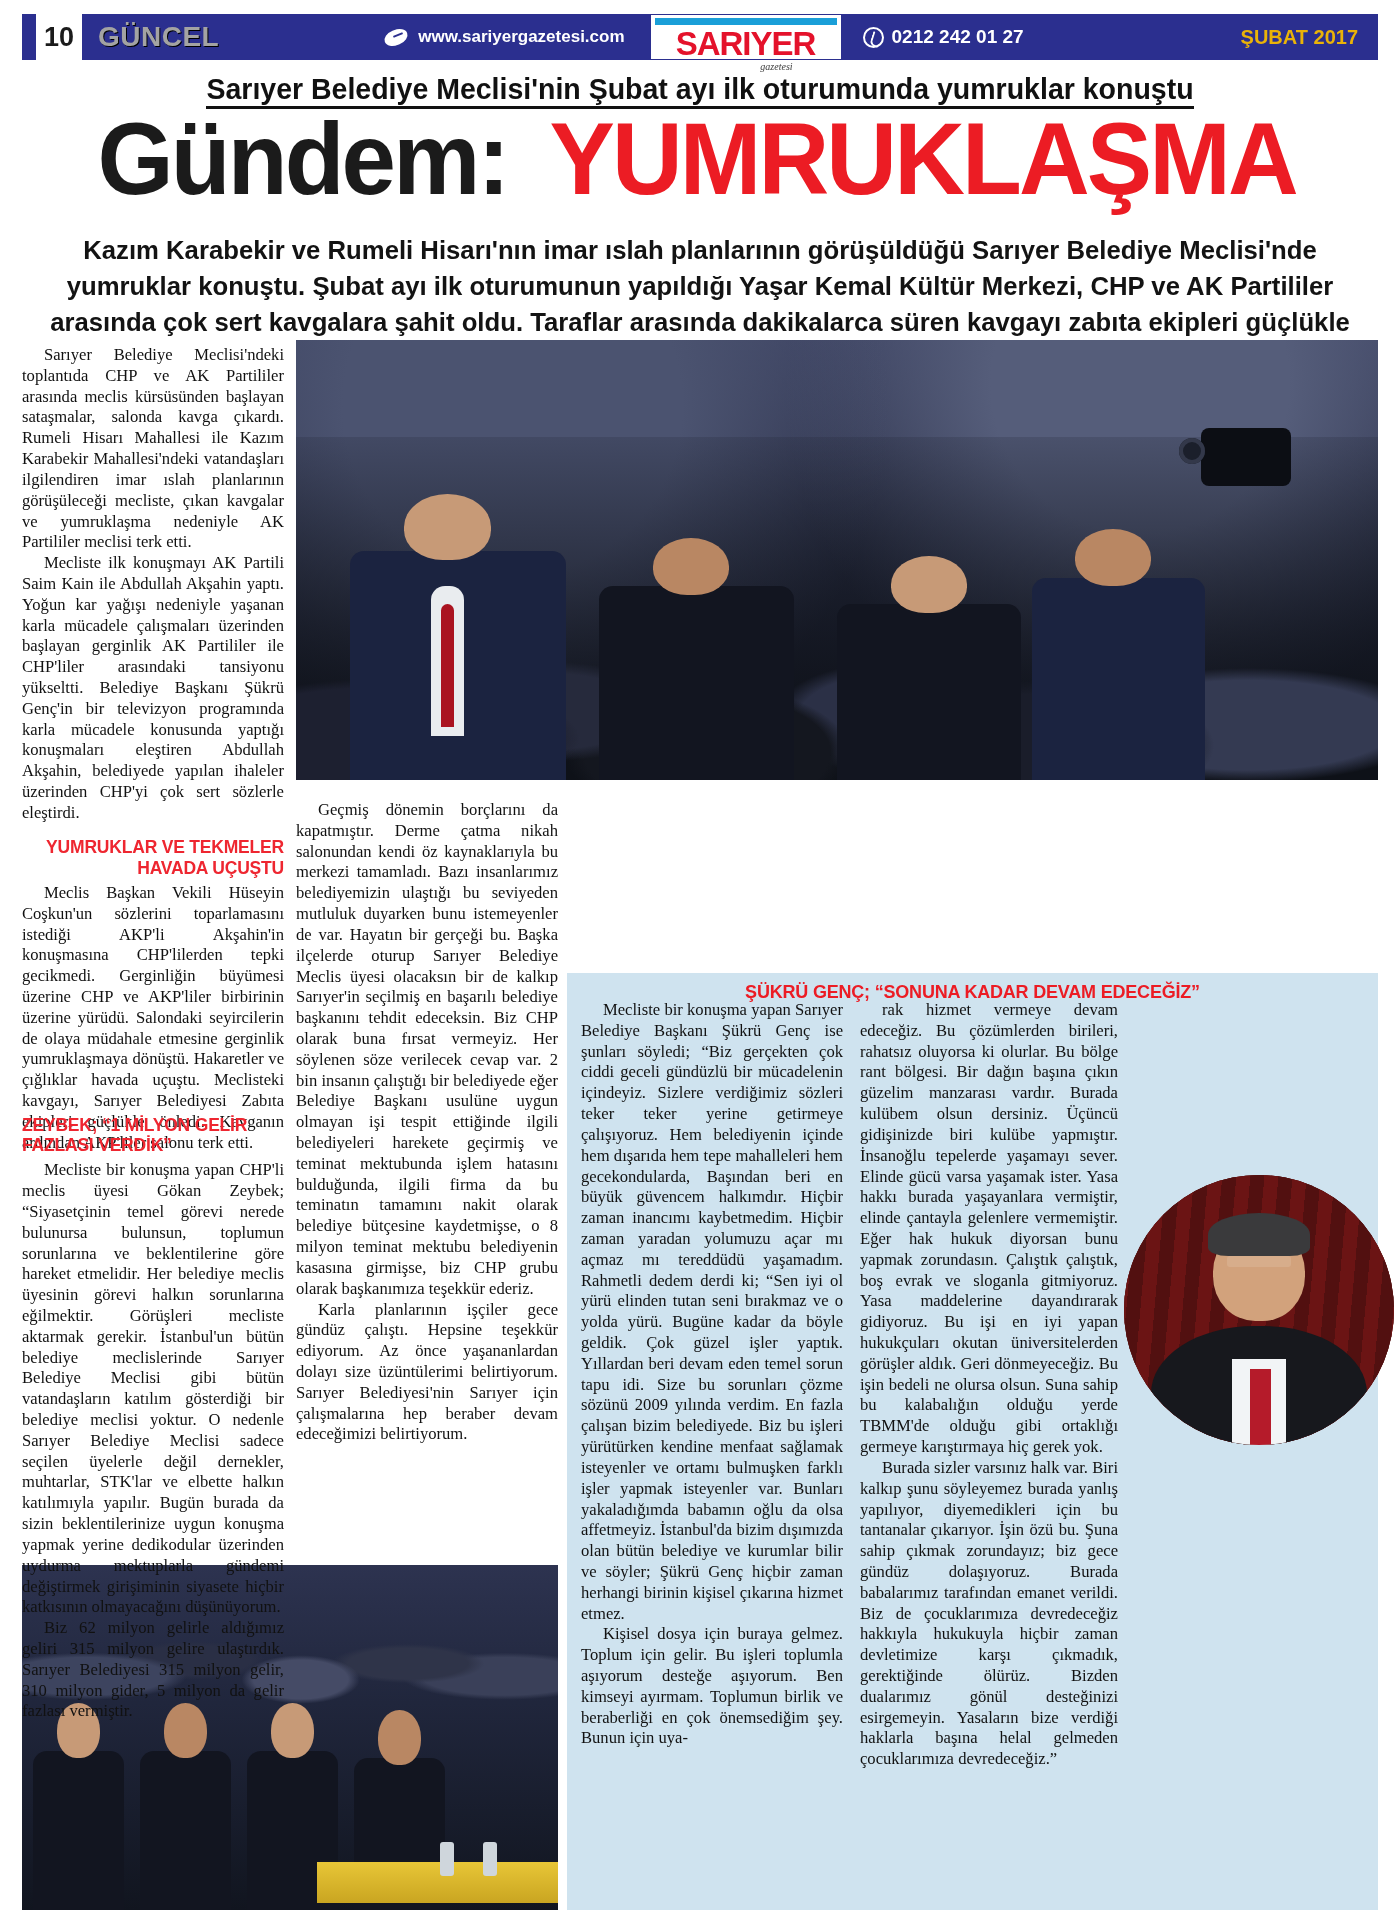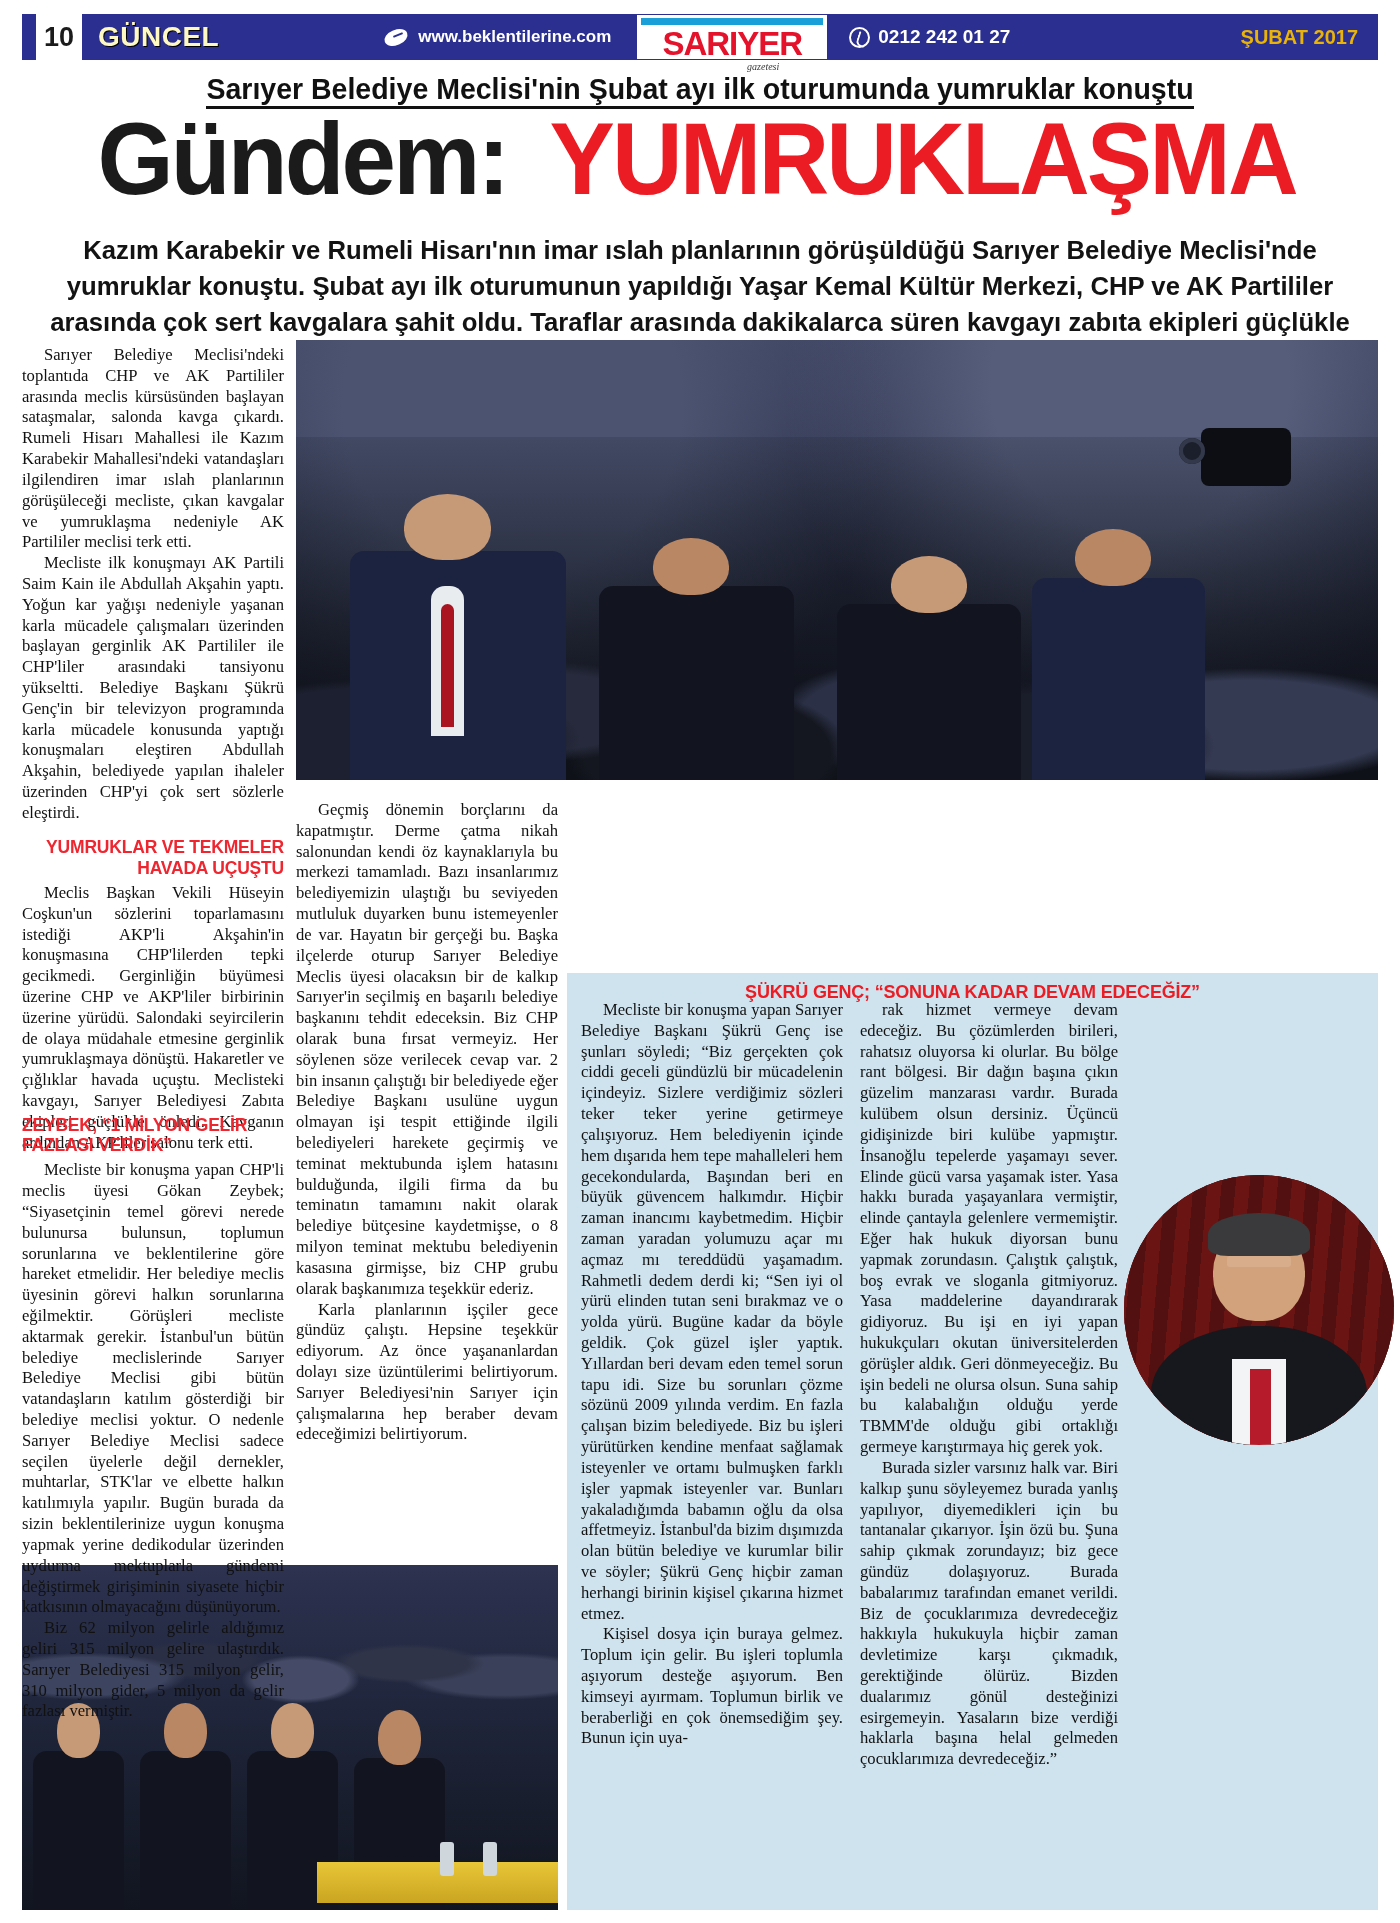--- a/index.html
+++ b/index.html
@@ -22,21 +22,21 @@
   .page-no {
     width:46px; height:46px;
     background:#ffffff;
     color:#1b1b1b;
     font-family:"Liberation Sans", sans-serif;
     font-weight:bold; font-size:27px;
     display:flex; align-items:center; justify-content:center;
     margin-left:14px;
   }
   .section-name {
-    color:#fef9c3;
+    color:#a3a3a3;
     font-family:"Liberation Sans", sans-serif;
     font-weight:bold; font-size:28px;
     letter-spacing:.5px;
     margin-left:16px;
     text-shadow:1px 1px 0 #000;
   }
   .site-wrap {
     margin-left:165px;
     display:flex; align-items:center; gap:8px;
   }
@@ -307,21 +307,21 @@
 
 <div class="masthead">
   <div class="page-no">10</div>
   <div class="section-name">GÜNCEL</div>
 
   <div class="site-wrap">
     <span class="mouse-icon">
       <span class="body"></span>
         <span class="line"></span>
     </span>
-    <span class="site-url">www.beklentilerine.com</span>
+    <span class="site-url">www.sariyergazetesi.com</span>
   </div>
 
   <div class="logo-box">
     <span class="logo-bar"></span>
     <span class="logo-text">SARIYER</span>
     <span class="logo-sub">gazetesi</span>
   </div>
 
   <div class="phone-wrap">
     <span class="phone-icon"></span>

